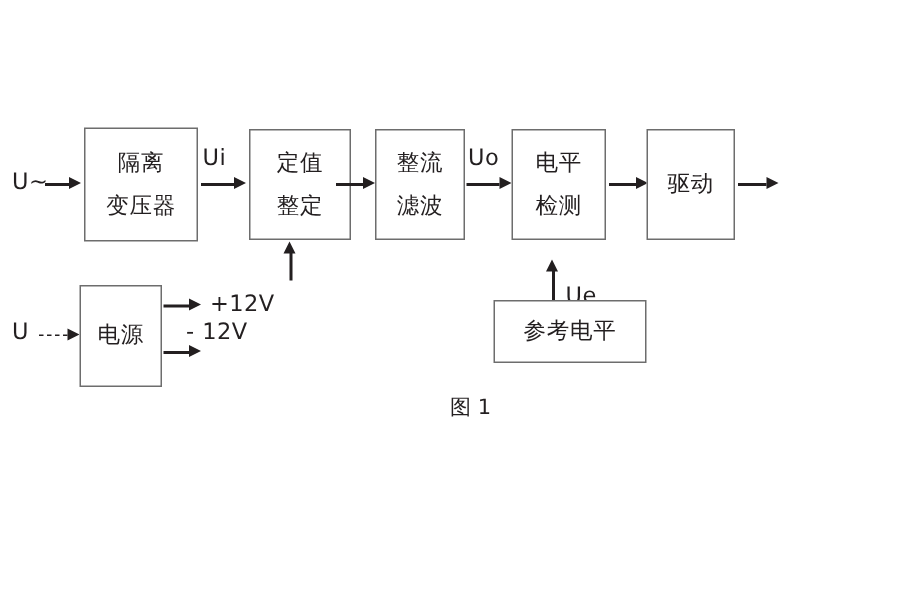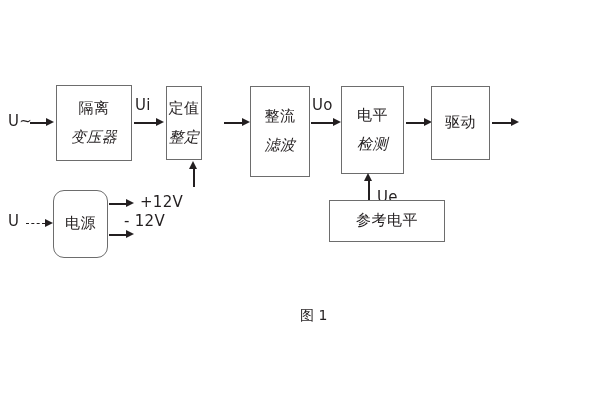--- a/index.html
+++ b/index.html
@@ -28,21 +28,20 @@
     font-size: 15px;
     line-height: 1.05;
   }
   .box .ln {
     display: block;
     white-space: nowrap;
     letter-spacing: 0.5px;
   }
   .box .ln + .ln {
     margin-top: 13px;
-    font-style: italic;
   }
   .box.single .ln {
     margin-top: 0;
   }
   .lbl {
     position: absolute;
     color: #231f20;
     font-size: 15px;
     white-space: nowrap;
     letter-spacing: 0.3px;
@@ -117,42 +116,42 @@
     <span class="ln">隔离</span>
     <span class="ln">变压器</span>
   </div>
 
   <div class="lbl" style="left:135px; top:96px;">Ui</div>
   <div class="arrow-r" style="left:134px; top:118px; width:30px;">
     <span class="shaft" style="width:22px;"></span>
     <span class="head" style="left:22px;"></span>
   </div>
 
-  <div class="box" style="left:166px; top:86px; width:36px; height:74px;">
+  <div class="box" style="left:166px; top:86px; width:68px; height:74px;">
     <span class="ln">定值</span>
     <span class="ln">整定</span>
   </div>
 
   <div class="arrow-r" style="left:224px; top:118px; width:26px;">
     <span class="shaft" style="width:18px;"></span>
     <span class="head" style="left:18px;"></span>
   </div>
 
-  <div class="box" style="left:250px; top:86px; width:60px; height:91px;">
+  <div class="box" style="left:250px; top:86px; width:60px; height:74px;">
     <span class="ln">整流</span>
     <span class="ln">滤波</span>
   </div>
 
   <div class="lbl" style="left:312px; top:96px;">Uo</div>
   <div class="arrow-r" style="left:311px; top:118px; width:30px;">
     <span class="shaft" style="width:22px;"></span>
     <span class="head" style="left:22px;"></span>
   </div>
 
-  <div class="box" style="left:341px; top:86px; width:63px; height:88px;">
+  <div class="box" style="left:341px; top:86px; width:63px; height:74px;">
     <span class="ln">电平</span>
     <span class="ln">检测</span>
   </div>
 
   <div class="arrow-r" style="left:406px; top:118px; width:26px;">
     <span class="shaft" style="width:18px;"></span>
     <span class="head" style="left:18px;"></span>
   </div>
 
   <div class="box single" style="left:431px; top:86px; width:59px; height:74px;">
@@ -164,21 +163,21 @@
     <span class="head" style="left:19px;"></span>
   </div>
 
 
   <div class="lbl" style="left:8px; top:212px;">U</div>
   <div class="arrow-r dashed" style="left:26px; top:219px; width:27px;">
     <span class="shaft" style="width:19px;"></span>
     <span class="head" style="left:19px;"></span>
   </div>
 
-  <div class="box single" style="left:53px; top:190px; width:55px; height:68px;border-radius:11px;">
+  <div class="box single" style="left:53px; top:190px; width:55px; height:68px;">
     <span class="ln">电源</span>
   </div>
 
   <div class="arrow-r" style="left:109px; top:199px; width:25px;">
     <span class="shaft" style="width:17px;"></span>
     <span class="head" style="left:17px;"></span>
   </div>
   <div class="lbl" style="left:140px; top:193px;">+12V</div>
 
   <div class="arrow-r" style="left:109px; top:230px; width:25px;">
@@ -192,19 +191,19 @@
     <span class="head"></span>
     <span class="shaft" style="height:20px;"></span>
   </div>
 
   <div class="arrow-u" style="left:364px; top:173px; height:27px;">
     <span class="head"></span>
     <span class="shaft" style="height:21px;"></span>
   </div>
   <div class="lbl" style="left:377px; top:172px;margin-top:16px;">Ue</div>
 
-  <div class="box single" style="left:329px; top:200px; width:116px; height:42px;">
+  <div class="box single" style="left:329px; top:200px; width:102px; height:42px;">
     <span class="ln">参考电平</span>
   </div>
 
-  <div class="caption" style="left:300px; top:263px;margin-top:44px;">图 1</div>
+  <div class="caption" style="left:300px; top:263px;">图 1</div>
 
 </div>
 
 </body></html>

